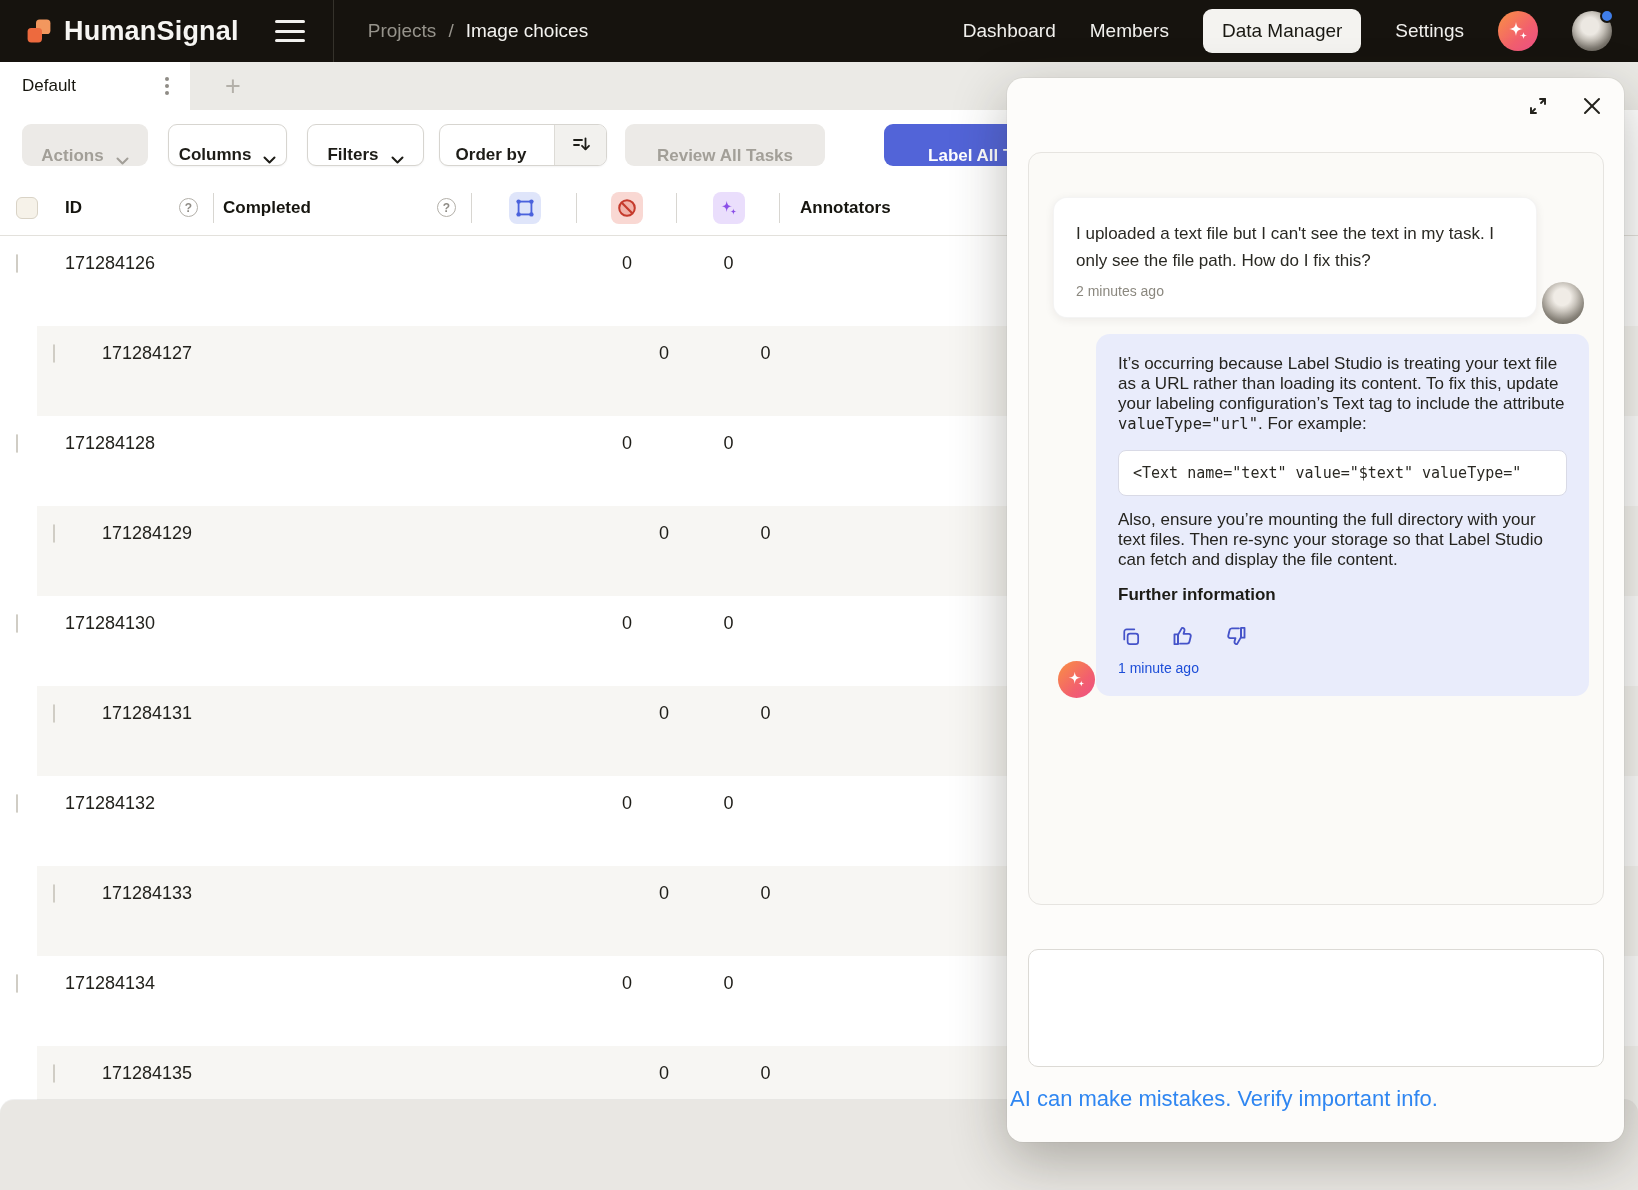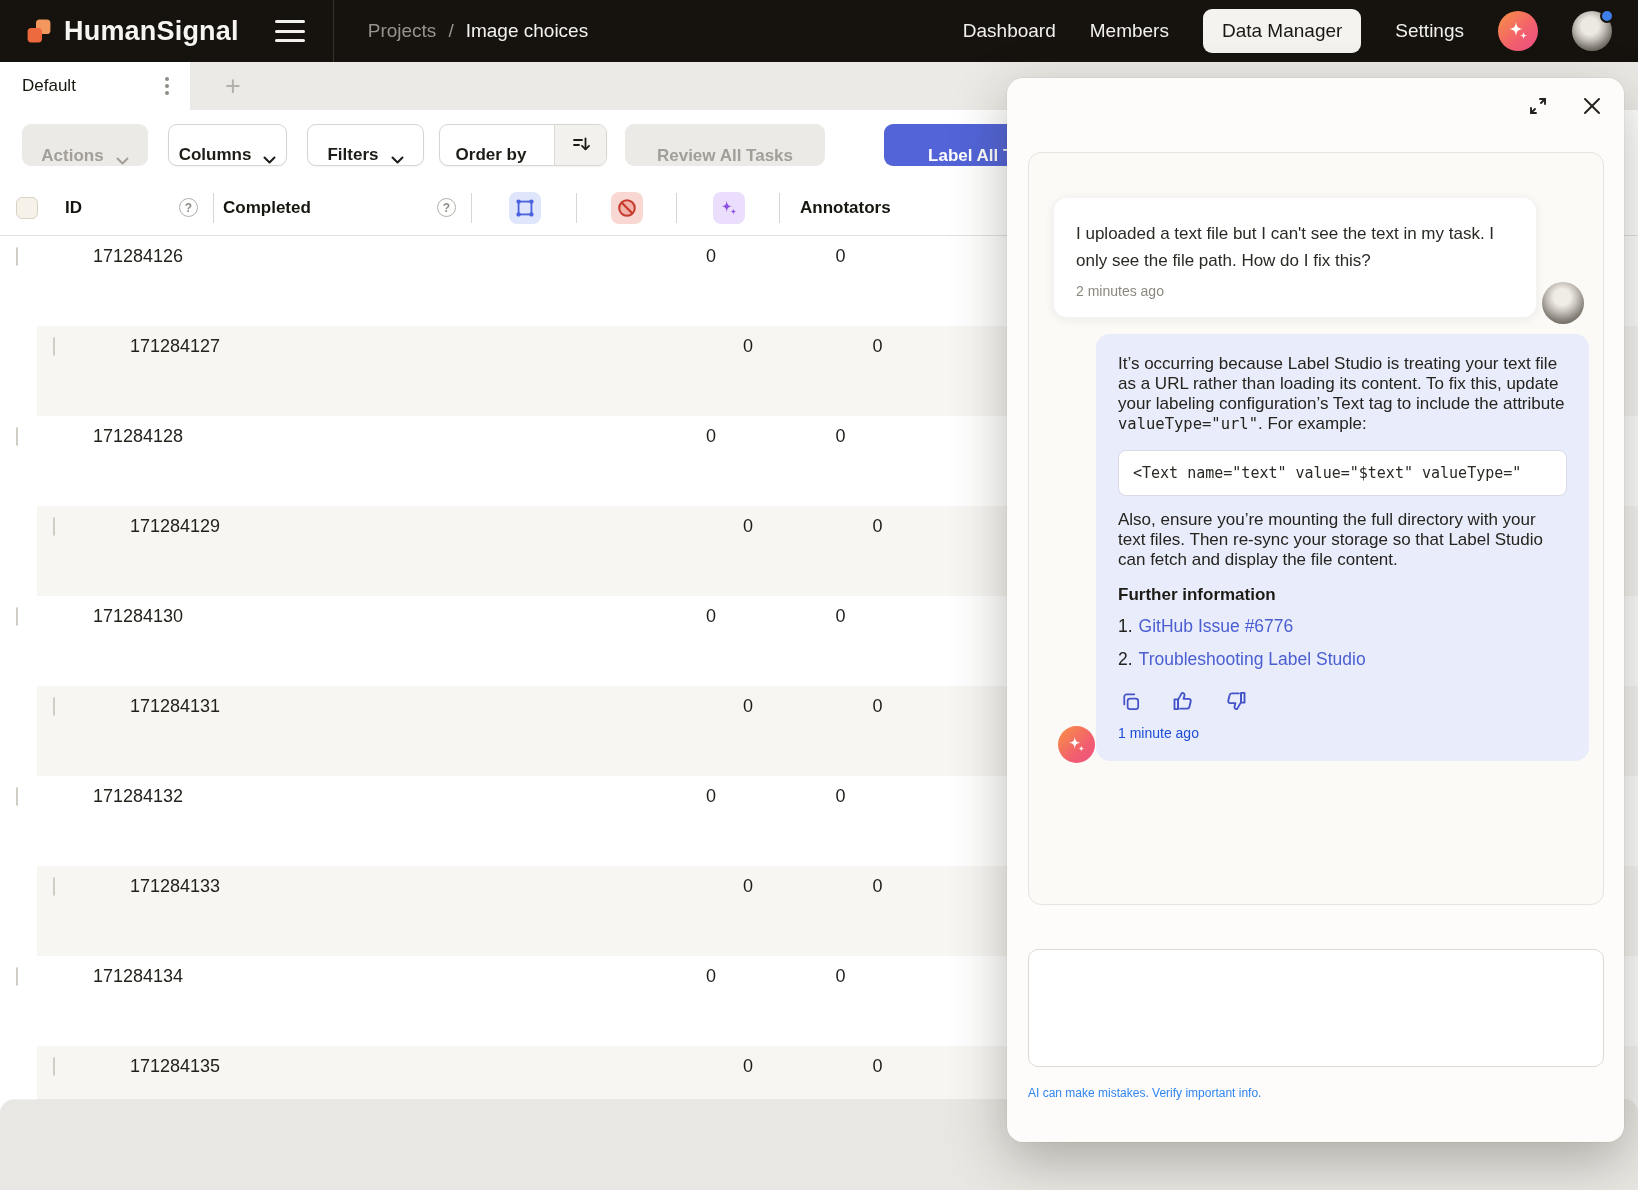--- a/index.html
+++ b/index.html
@@ -56,21 +56,21 @@
   .checkbox { width:22px; height:22px; border:1.5px solid #d0cdc5; border-radius:6px; background:#fdfcf9; cursor:pointer; }
   .checkbox.head { background:#f6f2e9; border-color:#d9d3c6; }
   .hcell .label { padding-left:9px; }
   .help { width:19px; height:19px; border:1.5px solid #b3b0a9; border-radius:50%; color:#8f8c86; font-size:12px; font-weight:700;
     display:flex; align-items:center; justify-content:center; margin-left:auto; margin-right:16px; cursor:pointer; }
   .chip { width:32px; height:32px; border-radius:8px; display:flex; align-items:center; justify-content:center; margin:0 auto; cursor:pointer; }
   .chip-blue { background:#dfe5fa; } .chip-red { background:#f9d8d3; } .chip-purple { background:#eadefc; }
   .hannot { padding-left:20px; font-weight:700; }
 
   .tbody { position:relative; }
-  .trow { height:90px; display:grid; grid-template-columns:56px 158px 258px 105px 100px 103px 1fr; align-items:center; background:#fff;gap:28px; }
+  .trow { height:90px; display:grid; grid-template-columns:56px 158px 258px 105px 100px 103px 1fr; align-items:center; background:#fff; }
   .trow.alt { background:#f7f6f3;margin-left:37px; }
   .trow .rcheck { padding-left:16px; }
   .row-id { padding-left:9px; font-size:18px; color:#23221d; grid-column:2 / span 2; }
   .trow { grid-template-columns:56px 416px 105px 100px 103px 1fr; }
   .rcount { text-align:center; font-size:18px; color:#1e1d18; }
 
   
   .footer-strip { position:absolute; left:0; right:0; bottom:0; height:90px; background:#e9e7e3;
     border-radius:14px 14px 0 0; box-shadow:0 -1px 0 rgba(0,0,0,.06); z-index:6; }
 
@@ -99,21 +99,21 @@
   .ai-list .num { color:#23221c; margin-right:6px; }
   .ai-link { color:#4a5ed2; cursor:pointer; text-decoration:none; }
   .msg-actions { margin-top:19px; display:flex; gap:29px; align-items:center; }
   .msg-actions .icon-btn { color:#4553c9; }
   .ai-time { margin-top:12px; font-size:14px; color:#1d4ed8; }
   .ai-avatar { position:absolute; left:-38px; bottom:-2px; width:37px; height:37px; border-radius:50%;
     background:linear-gradient(135deg,#f8894a 10%,#f25f6e 62%,#ee5086 100%); display:flex; align-items:center; justify-content:center; }
 
   .chat-input { position:absolute; left:21px; right:20px; top:871px; height:118px; background:#fff;
     border:1px solid #dcdad5; border-radius:10px; cursor:text; }
-  .disclaimer { position:absolute; left:21px; top:1008px; font-size:12px; color:#2f86f1; cursor:pointer; }
+  .disclaimer { position:absolute; left:3px; top:1008px; font-size:22px; color:#2f86f1; cursor:pointer; }
 </style>
 </head>
 <body>
 
 <div class="navbar">
   <div class="brand">
     <span style="display:flex;">
       <svg width="30" height="30" viewBox="0 0 25 25">
         <rect x="10" y="3" width="12" height="12" rx="3" fill="#f2975e"></rect>
         <rect x="3" y="10" width="12" height="12" rx="3" fill="#ed6a3e"></rect>
@@ -363,28 +363,20 @@
       <span class="user-avatar"></span>
     </div>
 
     <div class="ai-bubble">
       <div class="ai-text">
         <span>It’s occurring because Label Studio is treating your text file as a URL rather than loading its content. To fix this, update your labeling configuration’s Text tag to include the attribute </span><span class="inline-code">valueType="url"</span><span>. For example:</span>
       </div>
       <div class="code-block">&lt;Text name="text" value="$text" valueType="</div>
       <div class="ai-text">Also, ensure you’re mounting the full directory with your text files. Then re-sync your storage so that Label Studio can fetch and display the file content.</div>
       <div class="further-title">Further information</div>
-      <div class="ai-list">
-        <div>
-          <span class="num">1.</span><a class="ai-link">GitHub Issue #6776</a>
-        </div>
-        <div>
-          <span class="num">2.</span><a class="ai-link">Troubleshooting Label Studio</a>
-        </div>
-      </div>
       <div class="msg-actions">
         <span class="icon-btn">
           <svg width="23" height="23" viewBox="0 0 24 24">
             <rect x="9" y="9" width="11" height="11" rx="2.5" fill="none" stroke="#4553c9" stroke-width="1.8"></rect>
             <path d="M5.5 15v-8a2.5 2.5 0 0 1 2.5-2.5h8" fill="none" stroke="#4553c9" stroke-width="1.8" stroke-linecap="round"></path>
           </svg>
         </span>
         <span class="icon-btn">
           <svg width="24" height="24" viewBox="0 0 22 22">
             <path d="M3.2 9.5h3.2v9H3.2z" fill="none" stroke="#4553c9" stroke-width="1.7" stroke-linejoin="round"></path>

